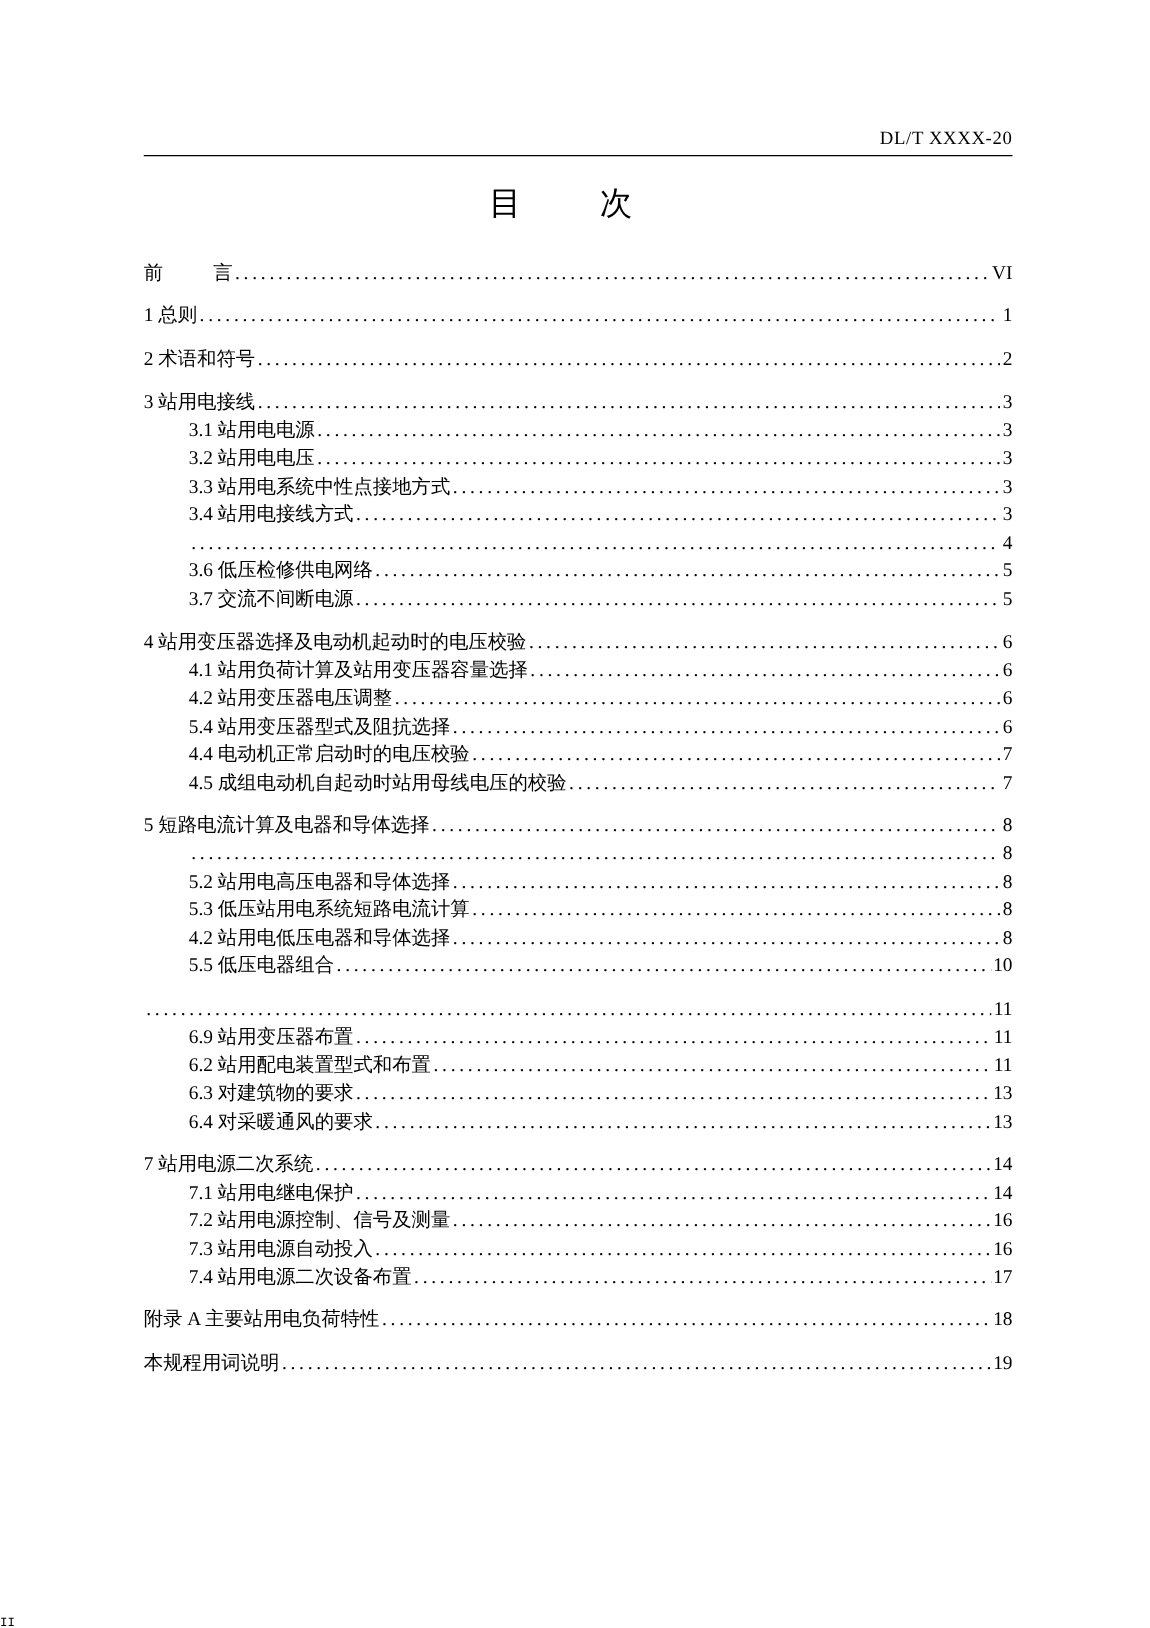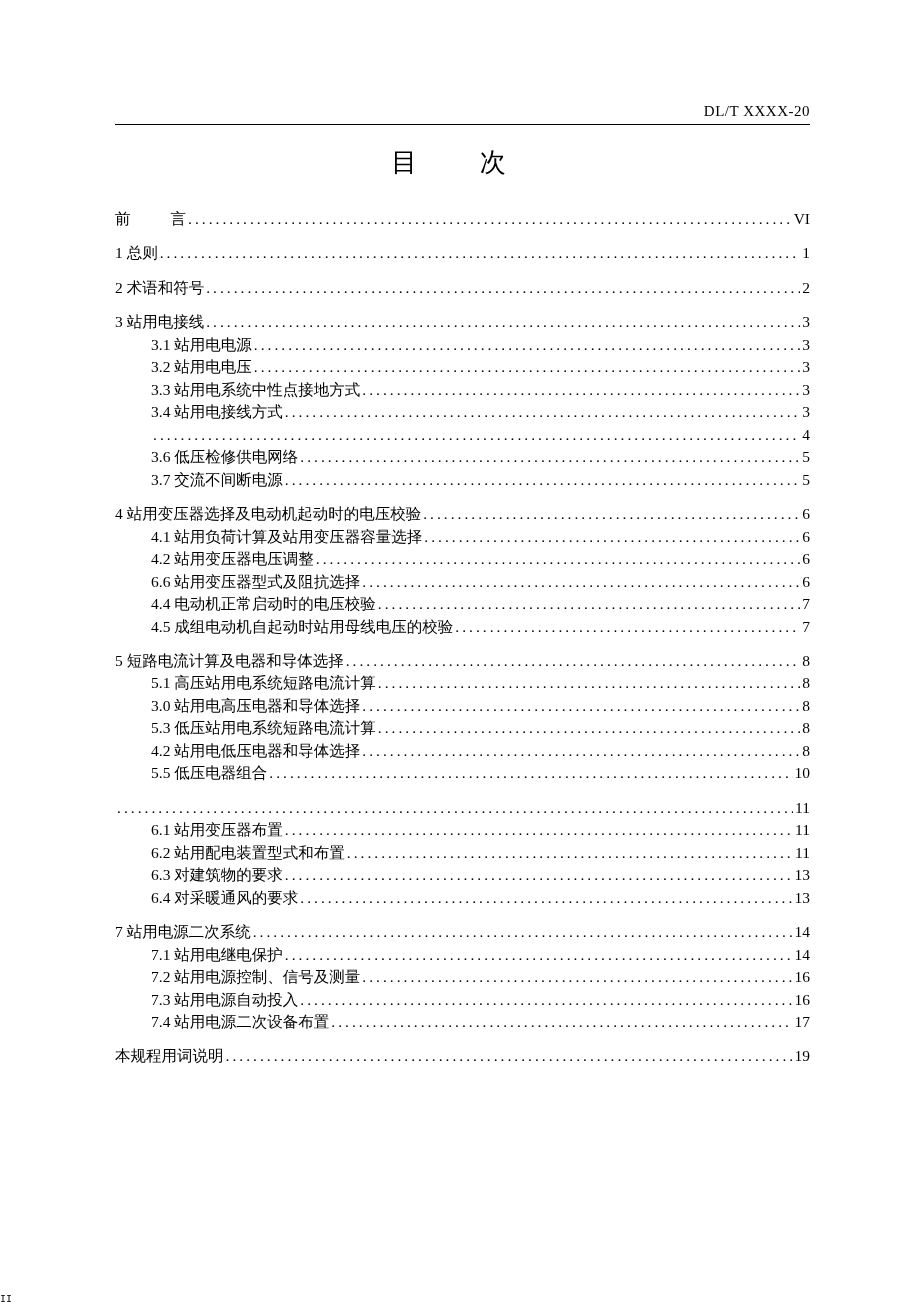--- a/index.html
+++ b/index.html
@@ -164,21 +164,21 @@
           <span class="toc-label">4.1  站用负荷计算及站用变压器容量选择 </span>
           <span class="toc-dots"></span>
           <span class="toc-page"> 6</span>
         </div>
         <div class="toc-row sub">
           <span class="toc-label">4.2  站用变压器电压调整 </span>
           <span class="toc-dots"></span>
           <span class="toc-page"> 6</span>
         </div>
         <div class="toc-row sub">
-          <span class="toc-label">6.6 站用变压器型式及阻抗选择 </span>
+          <span class="toc-label">5.4 站用变压器型式及阻抗选择 </span>
           <span class="toc-dots"></span>
           <span class="toc-page"> 6</span>
         </div>
         <div class="toc-row sub">
           <span class="toc-label">4.4  电动机正常启动时的电压校验 </span>
           <span class="toc-dots"></span>
           <span class="toc-page"> 7</span>
         </div>
         <div class="toc-row sub">
           <span class="toc-label">4.5  成组电动机自起动时站用母线电压的校验 </span>
@@ -186,26 +186,25 @@
           <span class="toc-page"> 7</span>
         </div>
       </div>
       <div class="toc-block">
         <div class="toc-row">
           <span class="toc-label">5  短路电流计算及电器和导体选择 </span>
           <span class="toc-dots"></span>
           <span class="toc-page"> 8</span>
         </div>
         <div class="toc-row sub">
-          <span class="toc-label">5.1  高压站用电系统短路电流计算 </span>
-          <span class="toc-dots"></span>
-          <span class="toc-page"> 8</span>
-        </div>
-        <div class="toc-row sub">
-          <span class="toc-label">3.0  站用电高压电器和导体选择 </span>
+          <span class="toc-dots"></span>
+          <span class="toc-page"> 8</span>
+        </div>
+        <div class="toc-row sub">
+          <span class="toc-label">5.2  站用电高压电器和导体选择 </span>
           <span class="toc-dots"></span>
           <span class="toc-page"> 8</span>
         </div>
         <div class="toc-row sub">
           <span class="toc-label">5.3  低压站用电系统短路电流计算 </span>
           <span class="toc-dots"></span>
           <span class="toc-page"> 8</span>
         </div>
         <div class="toc-row sub">
           <span class="toc-label">4.2  站用电低压电器和导体选择 </span>
@@ -217,21 +216,21 @@
           <span class="toc-dots"></span>
           <span class="toc-page"> 10</span>
         </div>
       </div>
       <div class="toc-block">
         <div class="toc-row">
           <span class="toc-dots"></span>
           <span class="toc-page"> 11</span>
         </div>
         <div class="toc-row sub">
-          <span class="toc-label">6.1 站用变压器布置 </span>
+          <span class="toc-label">6.9 站用变压器布置 </span>
           <span class="toc-dots"></span>
           <span class="toc-page"> 11</span>
         </div>
         <div class="toc-row sub">
           <span class="toc-label">6.2  站用配电装置型式和布置 </span>
           <span class="toc-dots"></span>
           <span class="toc-page"> 11</span>
         </div>
         <div class="toc-row sub">
           <span class="toc-label">6.3  对建筑物的要求 </span>
@@ -262,20 +261,27 @@
         </div>
         <div class="toc-row sub">
           <span class="toc-label">7.3  站用电源自动投入 </span>
           <span class="toc-dots"></span>
           <span class="toc-page"> 16</span>
         </div>
         <div class="toc-row sub">
           <span class="toc-label">7.4  站用电源二次设备布置 </span>
           <span class="toc-dots"></span>
           <span class="toc-page"> 17</span>
+        </div>
+      </div>
+      <div class="toc-block">
+        <div class="toc-row">
+          <span class="toc-label">附录 A  主要站用电负荷特性 </span>
+          <span class="toc-dots"></span>
+          <span class="toc-page"> 18</span>
         </div>
       </div>
       <div class="toc-block">
         <div class="toc-row">
           <span class="toc-label">本规程用词说明 </span>
           <span class="toc-dots"></span>
           <span class="toc-page"> 19</span>
         </div>
       </div>
     </div>

